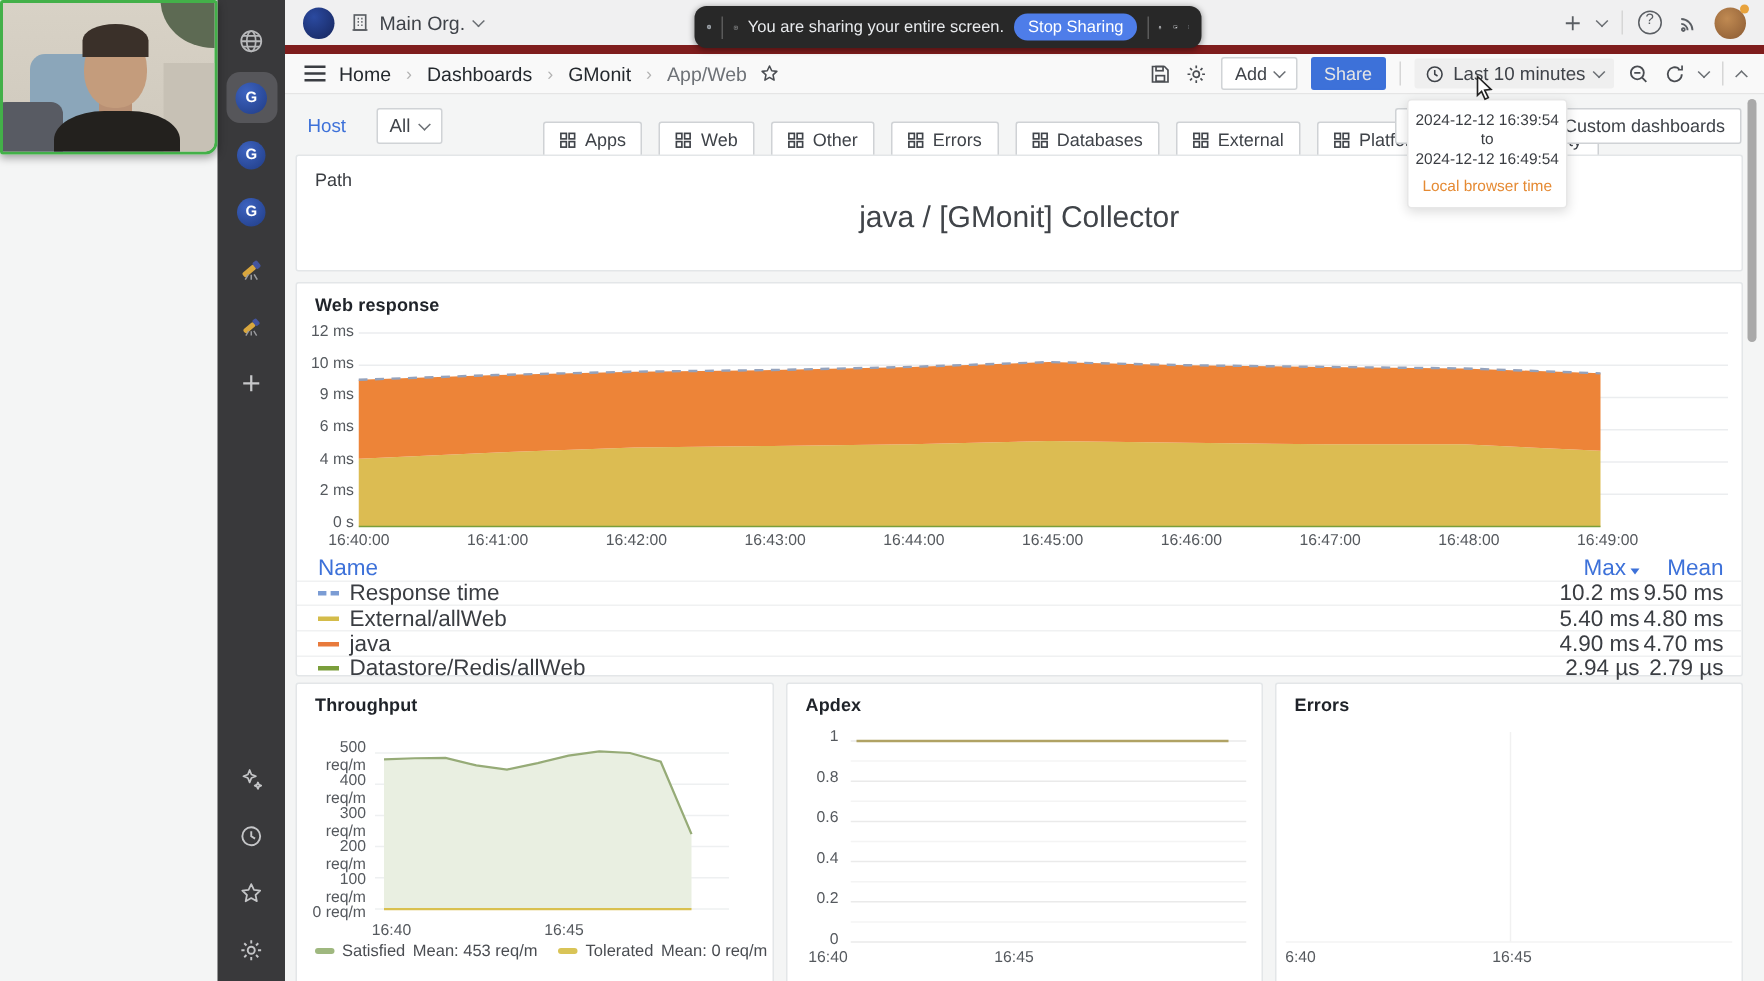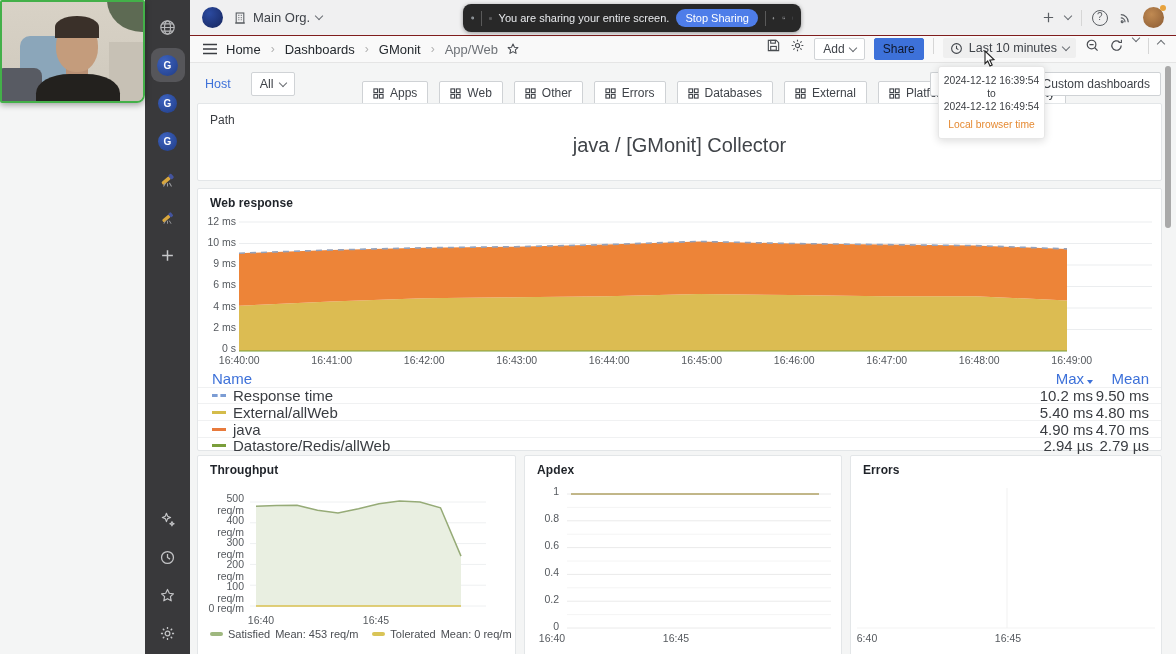--- a/index.html
+++ b/index.html
@@ -27,21 +27,21 @@
     display:flex;flex-direction:column;align-items:center;padding-top:10px}
   .vs-item{width:34px;height:34px;display:flex;align-items:center;justify-content:center;margin-bottom:4px}
   .vs-active{background:#56565a;border-radius:9px}
   .gdot{width:21px;height:21px;border-radius:50%;background:radial-gradient(circle at 35% 30%,#3d63c0,#203c85);
     display:flex;align-items:center;justify-content:center}
   .gdot::after{content:"G";color:#fff;font-size:10px;font-weight:bold}
   .gdot.small{width:19px;height:19px}
   .vs-spacer{flex:1}
   .vs-plus{color:#c7c8ca;font-size:0}
   
-  #orgbar{left:190px;top:0;width:986px;height:36px;background:#f0f0f1;border-bottom:1px solid #7f1d1d;
+  #orgbar{left:190px;top:0;width:986px;height:36px;background:#f0f0f1;border-bottom:6px solid #7f1d1d;
     display:flex;align-items:center;padding:11px 12px}
   .org-logo{width:21px;height:21px;border-radius:50%;background:radial-gradient(circle at 35% 30%,#2b4aa0,#16255c);margin-right:10px}
   .org-name{font-size:13px;color:#3f4349;margin:0 6px}
   .orgbar-right{margin-left:auto;display:flex;align-items:center;gap:10px}
   .vdiv{width:1px;height:16px;background:#d6d6d6}
   .help-circle{width:16px;height:16px;border:1.4px solid #5a5e63;border-radius:50%;position:relative}
   .help-circle::after{content:"?";position:absolute;left:4px;top:0px;font-size:10px;color:#5a5e63}
   .avatar{width:21px;height:21px;border-radius:50%;background:radial-gradient(circle at 40% 35%,#c08a52,#8a5a33);position:relative}
   .avatar .dot{position:absolute;right:-2px;top:-2px;width:6px;height:6px;border-radius:50%;background:#e8a33d}
 
@@ -52,24 +52,24 @@
   .sb-stop{background:#4e7de9;color:#fff;font-size:11px;border:none;border-radius:10px;padding:3px 9px;white-space:nowrap}
   .sb-div{width:1px;height:15px;background:#5a5a5a}
 
   
   #topnav{left:190px;top:36px;width:986px;height:27px;background:#f9f9f9;border-bottom:1px solid #e5e5e5;
     display:flex;align-items:center;padding:0 12px;gap:8px}
   .crumb{font-size:13px;color:#24292e;white-space:nowrap}
   .crumb.dim{color:#6e7277}
   .sep{color:#b3b3b3;font-size:12px;padding:0 2px}
   .sep::before{content:"›"}
-  .nav-right{margin-left:auto;display:flex;align-items:flex-start;gap:9px}
+  .nav-right{margin-left:auto;display:flex;align-items:center;gap:9px}
   .btn{display:inline-flex;align-items:center;gap:5px;border:1px solid #d0d3d6;background:#fff;
     border-radius:2px;font-size:12px;color:#3f4349;padding:3px 8px;height:22px}
-  .btn.primary{background:#3d71d9;border-color:#3d71d9;color:#0f172a}
+  .btn.primary{background:#3d71d9;border-color:#3d71d9;color:#e5e5e5}
   .timepick{display:inline-flex;align-items:center;gap:6px;font-size:12.5px;color:#3f4349;
     background:#efefef;border-radius:2px;padding:3px 7px}
   .chev{width:6px;height:6px;border-right:1.5px solid #6a6e73;border-bottom:1.5px solid #6a6e73;
     transform:rotate(45deg);margin-top:-3px}
   .chev.up{transform:rotate(-135deg);margin-top:3px}
 
   
   #content{left:190px;top:63px;width:986px;height:591px;background:#f4f5f5}
   #filter-row{left:15px;top:9px;height:24px;display:flex;align-items:center;gap:8px}
   .host-label{color:#3d71d9;font-size:12.5px;margin-right:12px}

